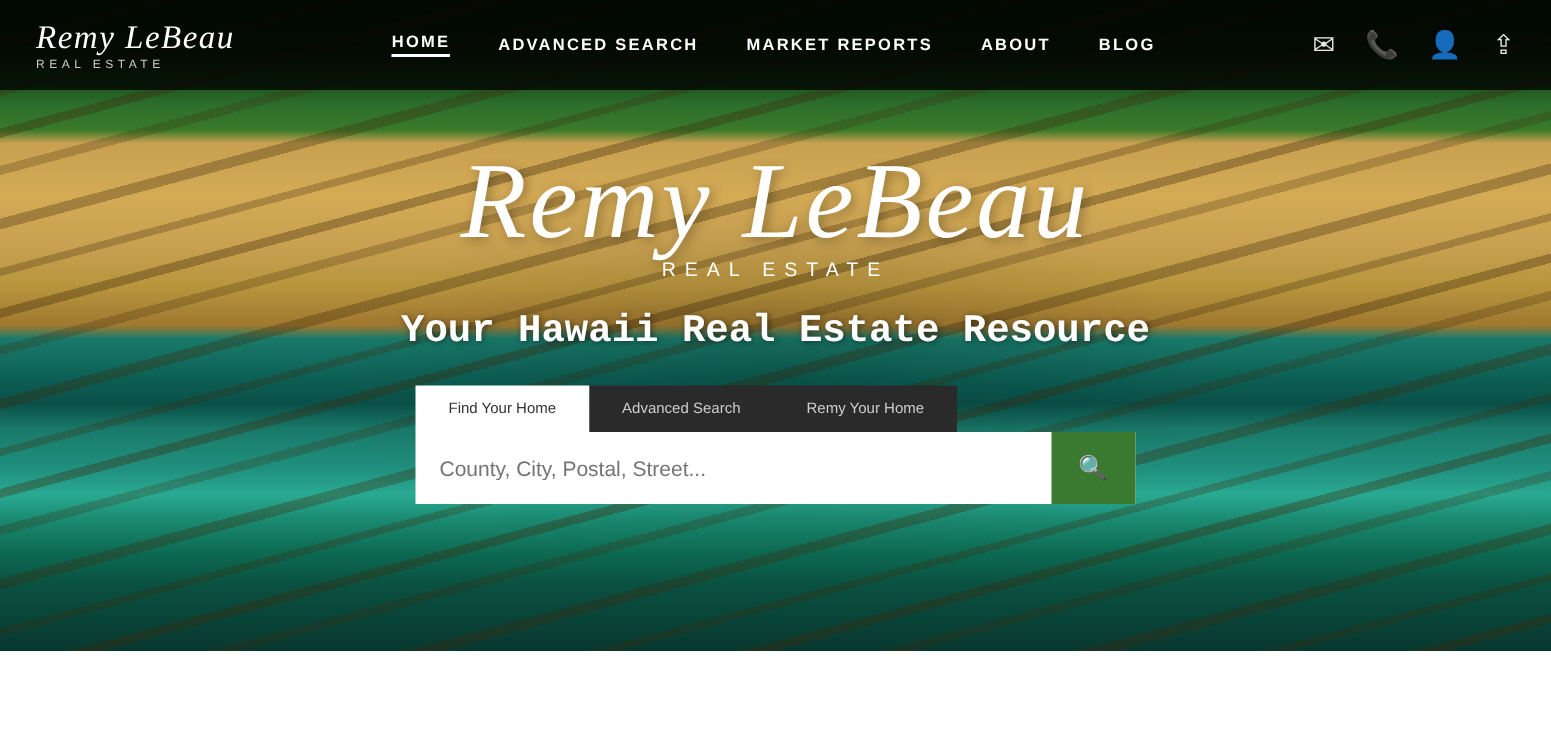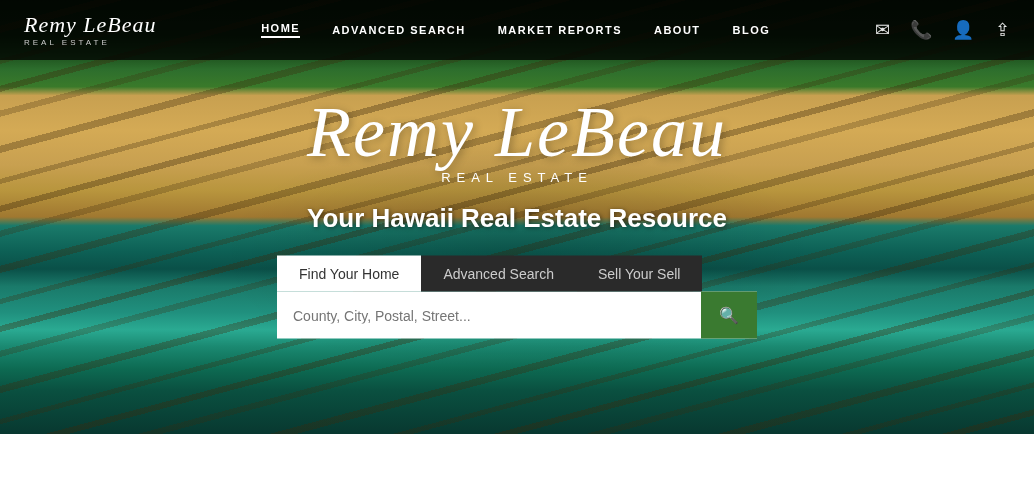--- a/index.html
+++ b/index.html
@@ -187,36 +187,37 @@
       margin-bottom: 18px;
       font-weight: 400;
     }
 
     .hero-tagline {
       font-size: 26px;
       font-weight: 700;
       color: #ffffff;
       text-shadow: 1px 1px 4px rgba(0,0,0,0.5);
       margin-bottom: 22px;
+      font-family: Liberation Mono, monospace;
     }
 
     
     .search-container {
       width: 480px;
       margin: 0 auto;
     }
 
     .search-tabs {
       display: flex;
       align-items: stretch;
     }
 
     .search-tab {
       padding: 10px 22px;
-      font-size: 14px;
+      font-size: 10px;
       font-weight: 500;
       cursor: pointer;
       border: none;
       outline: none;
     }
 
     .search-tab.active {
       background: #ffffff;
       color: #333333;
     }
@@ -300,21 +301,21 @@
 
   <div class="hero-content">
     <div class="hero-signature">Remy LeBeau</div>
     <div class="hero-subtitle-re">REAL ESTATE</div>
     <div class="hero-tagline">Your Hawaii Real Estate Resource</div>
 
     <div class="search-container">
       <div class="search-tabs">
         <button class="search-tab active">Find Your Home</button>
         <button class="search-tab inactive">Advanced Search</button>
-        <button class="search-tab inactive">Sell Your Sell</button>
+        <button class="search-tab inactive">Remy Your Home</button>
       </div>
       <div class="search-bar">
         <input class="search-input" type="text" placeholder="County, City, Postal, Street..." style="">
         <button class="search-btn">
           <span>🔍</span>
         </button>
       </div>
     </div>
   </div>
 </div>

